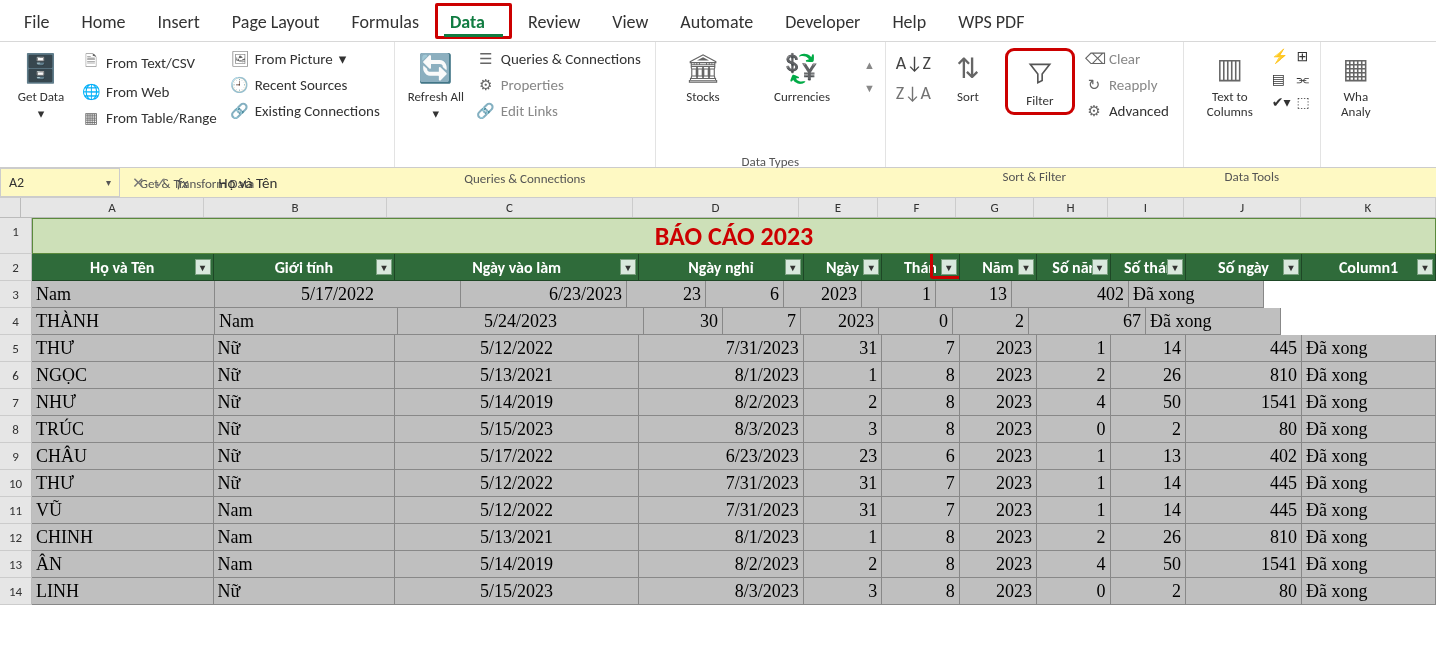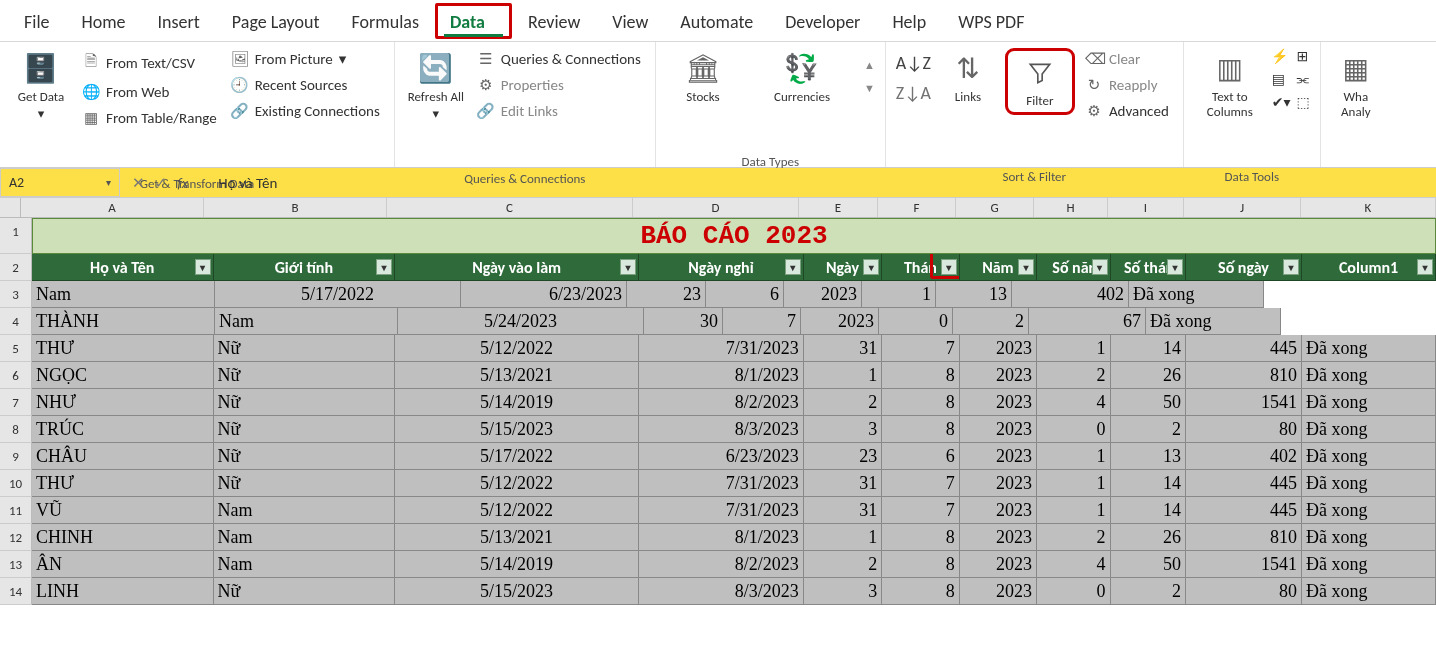--- a/index.html
+++ b/index.html
@@ -23,41 +23,41 @@
 
   .stack { display:flex; flex-direction:column; gap:4px; }
   .hbtn { display:flex; align-items:center; gap:6px; font-size:15px; padding:2px 4px; cursor:pointer; white-space:nowrap; color:#333; }
   .hbtn .mini { width:18px; text-align:center; color:#666; font-size:15px; }
   .hbtn.gray { color:#888; }
 
   .filter-box { border:3px solid #c00; border-radius:9px; padding:1px; }
   .thang-box { position:absolute; border:3px solid #c00; border-radius:3px; width:32px; height:28px; }
 
   
-  .fbar { display:flex; align-items:center; height:30px; border-bottom:1px solid #ccc; background:#fde047;justify-content:center; }
+  .fbar { display:flex; align-items:center; height:30px; border-bottom:1px solid #ccc; background:#fef9c3;justify-content:center; }
   .namebox { width:120px; height:100%; border:1px solid #ccc; display:flex; align-items:center; padding:0 8px; font-size:14px; position:relative; }
   .namebox .arrow { margin-left:auto; font-size:10px; color:#555; }
   .fbar-icons { display:flex; align-items:center; gap:10px; padding:0 12px; color:#777; font-size:15px; }
   .fbar-fx { font-style:italic; font-size:15px; color:#555; padding-right:10px; }
   .fbar-input { flex:1; padding:0 8px; font-size:15px; }
 
   
   .sheet { position:relative; }
   .colhdr-row { display:flex; height:20px; background:#e6e6e6; font-size:13px; color:#333; border-bottom:1px solid #bbb; }
   .rowhdr-col { position:absolute; left:0; top:20px; width:32px; }
   .corner { width:32px; height:20px; background:#e6e6e6; border-right:1px solid #bbb; border-bottom:1px solid #bbb; }
   .colhdr { border-right:1px solid #ccc; text-align:center; line-height:20px; }
   .rowhdr { height:27px; width:32px; text-align:center; font-size:13px; color:#333; background:#e6e6e6; border-right:1px solid #bbb; border-bottom:1px solid #ccc; line-height:27px; }
 
   .grid { position:absolute; left:32px; top:20px; right:0; }
   .row { display:flex; height:27px; }
   .row1 { height:36px; }
   .cell { border-right:1px solid #888; border-bottom:1px solid #888; padding:0 4px; display:flex; align-items:center; font-size:17px; overflow:hidden; white-space:nowrap; }
 
-  .title-cell { background:#cde0b8; border:1.5px solid #5b8a3c; color:#c00; font-size:26px; font-weight:700; justify-content:center;font-family:Liberation Mono, monospace; }
+  .title-cell { background:#cde0b8; border:1.5px solid #5b8a3c; color:#c00; font-size:26px; font-weight:700; justify-content:center; }
 
   .hdr-cell { background:#2f6b3a; color:#fff; font-size:16px; font-weight:600; justify-content:center; position:relative; border-right:1px solid #1e4726; border-bottom:1px solid #1e4726; }
   .filter-btn { position:absolute; right:2px; top:50%; transform:translateY(-50%); width:16px; height:16px; background:#d9e8dd; color:#333; font-size:10px; display:flex; align-items:center; justify-content:center; border:1px solid #7aa07f; }
 
   .data-cell { background:#bfbfbf; color:#000; font-family:"Times New Roman", serif; font-size:18px; }
   .data-cell.right { justify-content:flex-end; }
   .data-cell.center { justify-content:center; }
 
   
   .cA{width:183px} .cB{width:183px} .cC{width:246px} .cD{width:166px}
@@ -164,21 +164,21 @@
   </div>
 
   <div class="group">
     <div class="group-body">
       <div class="stack" style="gap:8px;padding-top:4px">
         <span class="mini" style="font-size:18px;color:#444">A↓Z</span>
         <span class="mini" style="font-size:18px;color:#737373">Z↓A</span>
       </div>
       <div class="vbtn">
         <div class="ico">⇅</div>
-        <span>Links</span>
+        <span>Sort</span>
       </div>
       <div class="filter-box">
         <div class="vbtn">
           <div class="ico">
               <svg width="26" height="26" viewBox="0 0 24 24" fill="none" stroke="#555" stroke-width="1.5">
                 <path d="M3 4h18l-7 9v6l-4 2v-8L3 4z"></path>
               </svg>
             </div>
           <span>Filter</span>
         </div>

